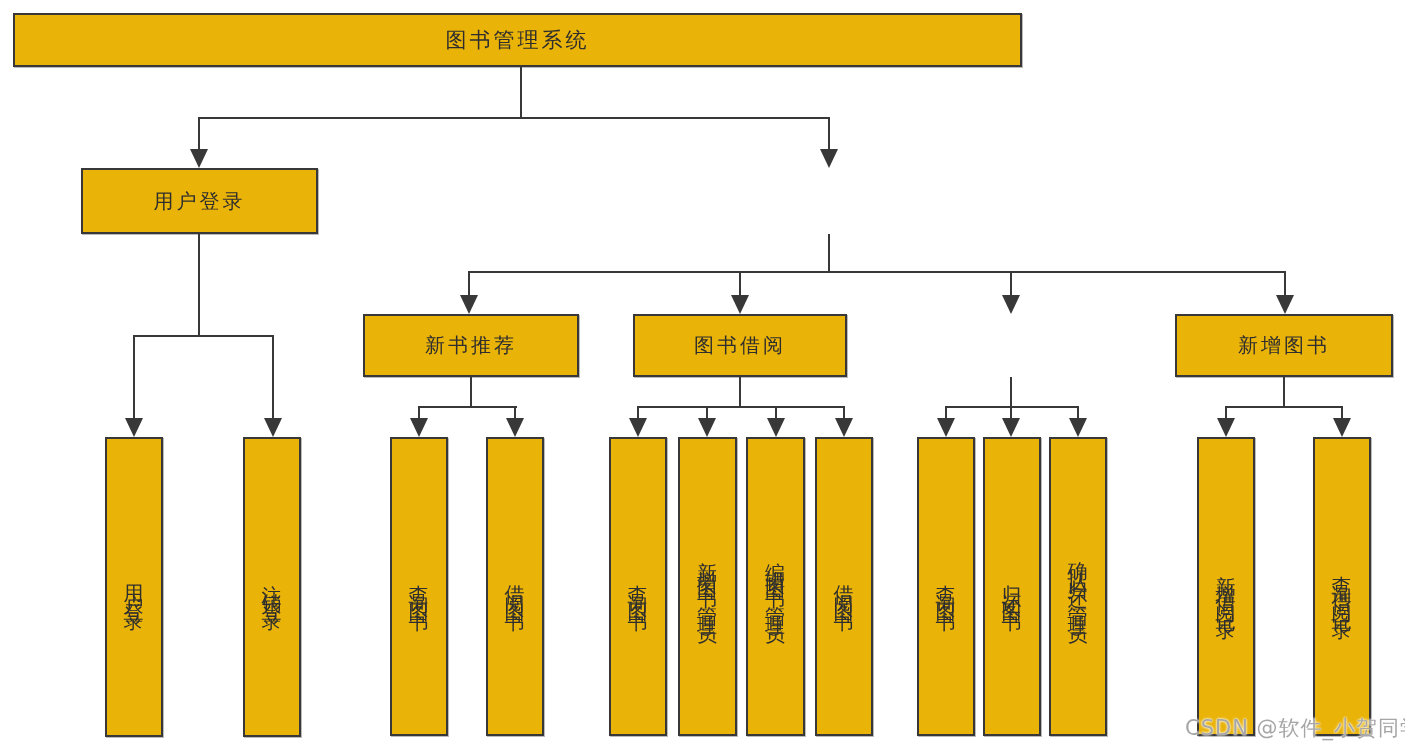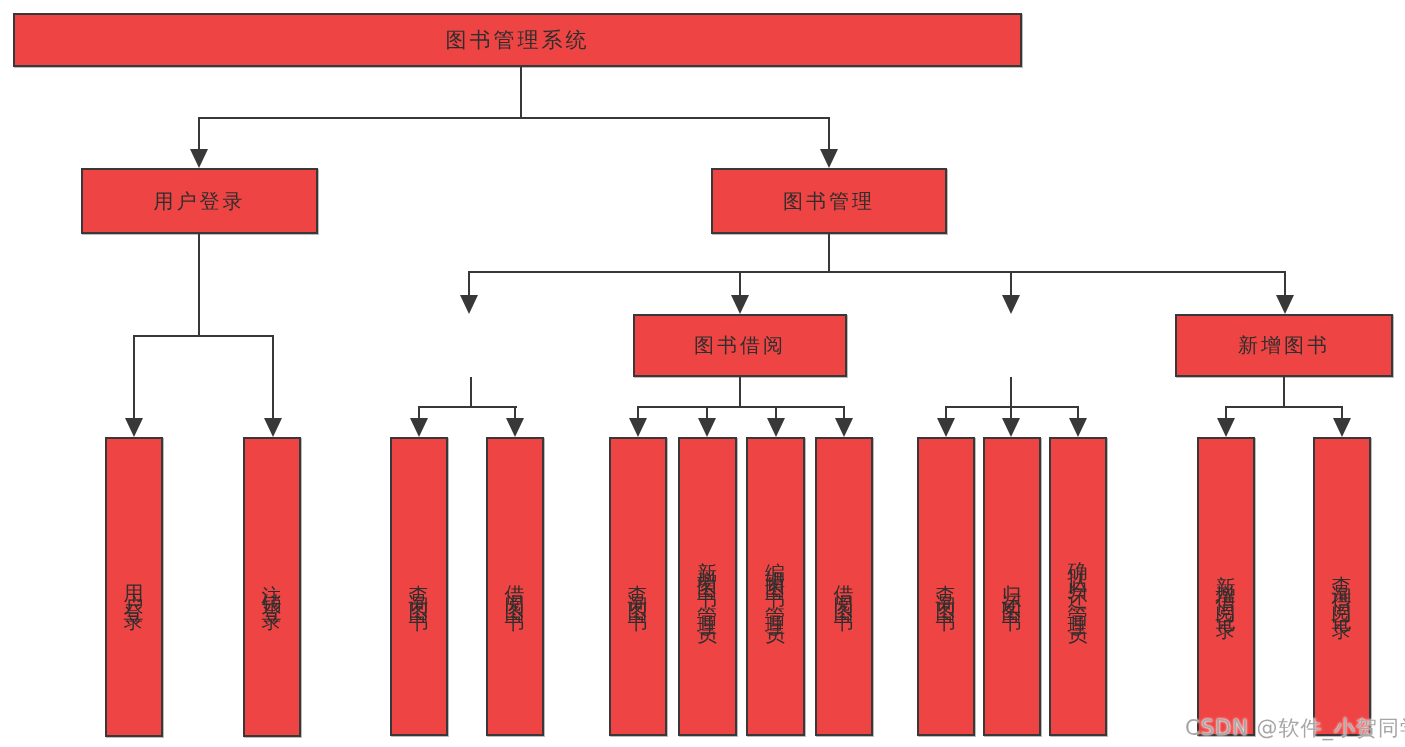--- a/index.html
+++ b/index.html
@@ -8,21 +8,21 @@
     position:relative;
     width:1405px;height:747px;
     background:#ffffff;
     font-family:"DejaVu Sans","Liberation Sans",sans-serif;
     color:#2e2e2e;
     overflow:hidden;
   }
   .node{
     position:absolute;
     border:2px solid #383838;
-    background:#ef4444;
+    background:#eab308;
     display:flex;
     align-items:center;
     justify-content:center;
     box-shadow:1px 1px 0 rgba(60,60,60,0.35);
   }
   .hbox{
     font-size:20px;
     letter-spacing:3px;
     white-space:nowrap;
   }
@@ -65,40 +65,40 @@
   <div class="node hbox root-box" style="left:13px;top:13px;width:1009px;height:54px;">图书管理系统</div>
 
   <div class="line" style="left:520px;top:67px;width:2px;height:51px;"></div>
   <div class="line" style="left:198px;top:117px;width:632px;height:2px;"></div>
   <div class="line" style="left:198px;top:117px;width:2px;height:34px;"></div>
   <div class="arrowhead" style="left:190px;top:149px;"></div>
   <div class="line" style="left:828px;top:117px;width:2px;height:34px;"></div>
   <div class="arrowhead" style="left:820px;top:149px;"></div>
 
   <div class="node hbox" style="left:81px;top:168px;width:237px;height:66px;">用户登录</div>
-  <div class="node hbox" style="left:711px;top:168px;width:236px;height:66px;">图书管理</div>
 
   <div class="line" style="left:198px;top:234px;width:2px;height:102px;"></div>
   <div class="line" style="left:133px;top:335px;width:141px;height:2px;"></div>
   <div class="line" style="left:133px;top:335px;width:2px;height:84px;"></div>
   <div class="arrowhead" style="left:125px;top:418px;"></div>
   <div class="line" style="left:272px;top:335px;width:2px;height:84px;"></div>
   <div class="arrowhead" style="left:264px;top:418px;"></div>
 
   <div class="line" style="left:828px;top:234px;width:2px;height:38px;"></div>
   <div class="line" style="left:468px;top:271px;width:818px;height:2px;"></div>
   <div class="line" style="left:468px;top:271px;width:2px;height:26px;"></div>
   <div class="arrowhead" style="left:460px;top:295px;"></div>
   <div class="line" style="left:739px;top:271px;width:2px;height:26px;"></div>
   <div class="arrowhead" style="left:731px;top:295px;"></div>
   <div class="line" style="left:1010px;top:271px;width:2px;height:26px;"></div>
   <div class="arrowhead" style="left:1002px;top:295px;"></div>
   <div class="line" style="left:1284px;top:271px;width:2px;height:26px;"></div>
   <div class="arrowhead" style="left:1276px;top:295px;"></div>
 
+  <div class="node hbox" style="left:363px;top:314px;width:216px;height:63px;">新书推荐</div>
   <div class="node hbox" style="left:633px;top:314px;width:214px;height:63px;">图书借阅</div>
   <div class="node hbox" style="left:1175px;top:314px;width:218px;height:63px;">新增图书</div>
 
   <div class="line" style="left:470px;top:377px;width:2px;height:30px;"></div>
   <div class="line" style="left:418px;top:406px;width:99px;height:2px;"></div>
   <div class="line" style="left:418px;top:406px;width:2px;height:13px;"></div>
   <div class="arrowhead" style="left:410px;top:418px;"></div>
   <div class="line" style="left:514px;top:406px;width:2px;height:13px;"></div>
   <div class="arrowhead" style="left:506px;top:418px;"></div>
 

